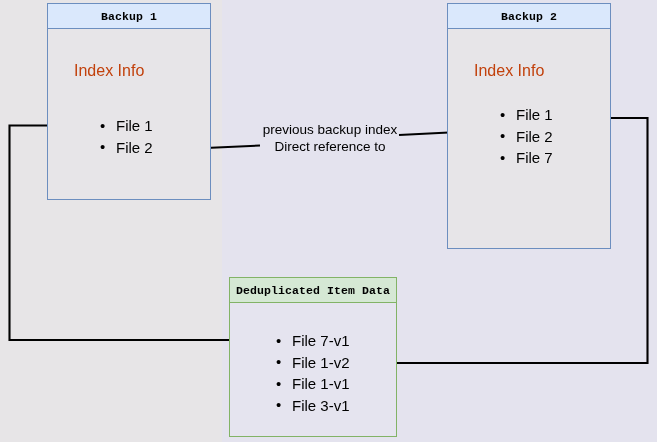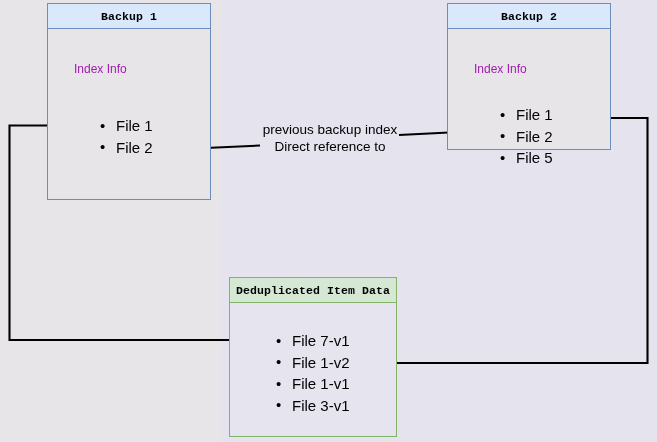--- a/index.html
+++ b/index.html
@@ -60,22 +60,22 @@
     border-bottom-color: #82b366;
     background: #d5e8d4;
     font-size: 11.5px;
   }
   .box-title-label {
     white-space: nowrap;
     font-family: Liberation Mono, monospace;
   }
   .index-label {
     position: absolute;
-    font-size: 12px;
-    color: #a21caf;
+    font-size: 16px;
+    color: #c2410c;
     white-space: nowrap;
     text-align: right;
   }
   ul.file-list {
     position: absolute;
     margin: 0;
     padding: 0;
     list-style: none;
     font-size: 15px;
     color: #000;
@@ -146,34 +146,34 @@
     <ul class="file-list" style="left:52px; top:111px;">
       <li>
         <span>File 1</span>
       </li>
       <li>
         <span>File 2</span>
       </li>
     </ul>
   </div>
 
-  <div class="box" style="left:447px; top:3px; width:164px; height:147px;">
+  <div class="box" style="left:447px; top:3px; width:164px; height:246px;">
     <div class="box-header">
       <span class="box-title-label">Backup 2</span>
     </div>
     <div class="index-label" style="left:26px; top:58px;">Index Info</div>
     <ul class="file-list" style="left:52px; top:100px;">
       <li>
         <span>File 1</span>
       </li>
       <li>
         <span>File 2</span>
       </li>
       <li>
-        <span>File 5</span>
+        <span>File 7</span>
       </li>
     </ul>
   </div>
 
   <div class="box green" style="left:229px; top:277px; width:168px; height:160px;">
     <div class="box-header">
       <span class="box-title-label">Deduplicated Item Data</span>
     </div>
     <ul class="file-list" style="left:46px; top:52px;">
       <li>

